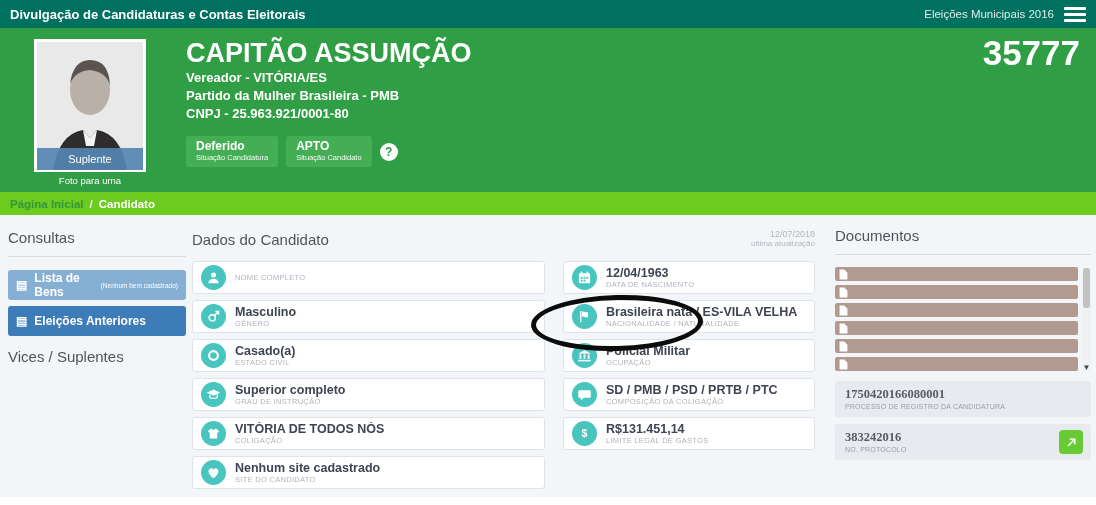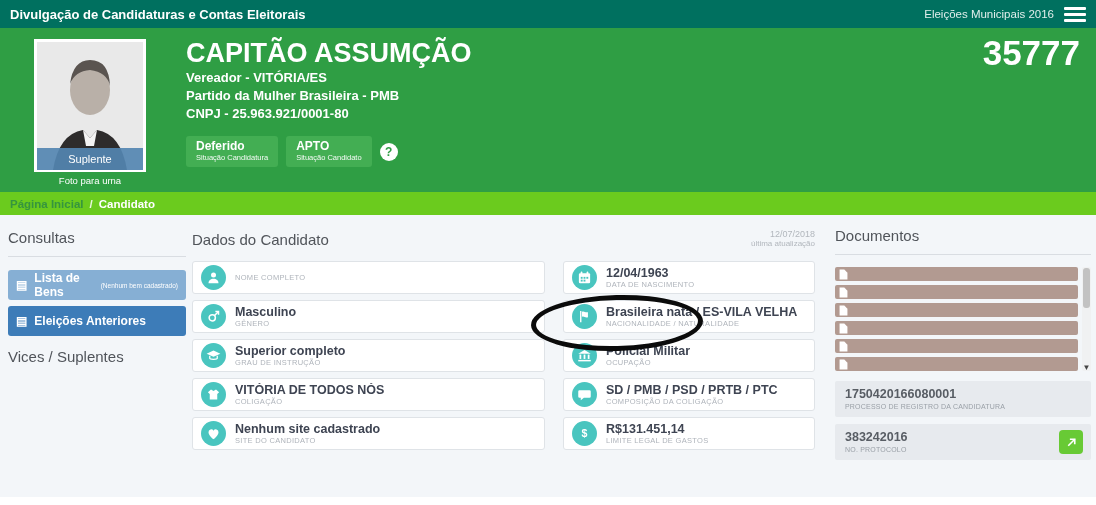--- a/index.html
+++ b/index.html
@@ -61,21 +61,21 @@
   .card-value{font-size:12.5px;font-weight:bold;color:#3e4452;line-height:14px;white-space:nowrap;}
   .card-label{font-size:7.5px;color:#afb4bb;letter-spacing:.3px;line-height:10px;white-space:nowrap;}
   .docs{position:absolute;left:835px;top:12px;width:256px;}
   .docs hr{border:none;border-top:1px solid #d9dde2;margin:10px 0 12px;}
   .doc-list{position:relative;padding-right:13px;}
   .doc-bar{height:14px;margin-bottom:4px;background:var(--doc-bar);border-radius:2px;display:flex;align-items:center;padding-left:4px;cursor:pointer;}
   .doc-scrollbar{position:absolute;right:0;top:0;width:9px;height:104px;background:#f0f1f2;border-radius:2px;}
   .doc-thumb{position:absolute;left:1px;top:1px;width:7px;height:40px;background:#c2c2c2;border-radius:3px;cursor:pointer;}
   .doc-down{position:absolute;left:0;bottom:-1px;width:9px;text-align:center;font-size:8px;color:#444;cursor:pointer;line-height:8px;}
   .grey-row{background:var(--grey-row);border-radius:2px;padding:6px 10px;margin-bottom:7px;position:relative;}
-  .grey-value{font-size:12.5px;font-weight:bold;color:#585d64;line-height:15px;}
+  .grey-value{font-size:12.5px;font-weight:bold;color:#585d64;line-height:15px;font-family:Liberation Serif, serif;}
   .grey-label{font-size:7px;color:#9aa0a7;letter-spacing:.2px;line-height:9px;}
   .link-btn{position:absolute;right:8px;top:6px;width:24px;height:24px;border-radius:4px;background:var(--link-green);display:flex;align-items:center;justify-content:center;cursor:pointer;}
   .ellipse-annotation{position:absolute;left:531px;top:295px;width:172px;height:56px;border:5px solid #0b0b0b;border-radius:50%;transform:rotate(-1.5deg);pointer-events:none;z-index:5;}
 </style>
 </head>
 <body>
 
 <div class="topbar">
   <div class="topbar-title">Divulgação de Candidaturas e Contas Eleitorais</div>
   <div class="topbar-right">
@@ -179,20 +179,31 @@
               </svg>
             </span>
           <span class="card-text">
               <span class="card-value" style="display:block">Masculino</span>
               <span class="card-label" style="display:block">GÊNERO</span>
             </span>
         </div>
         <div class="card">
           <span class="circ">
               <svg width="15" height="15" viewBox="0 0 24 24">
+                <circle cx="12" cy="12" r="7" fill="none" stroke="#fff" stroke-width="3.4"></circle>
+              </svg>
+            </span>
+          <span class="card-text">
+              <span class="card-value" style="display:block">Casado(a)</span>
+              <span class="card-label" style="display:block">ESTADO CIVIL</span>
+            </span>
+        </div>
+        <div class="card">
+          <span class="circ">
+              <svg width="15" height="15" viewBox="0 0 24 24">
                 <path d="M12 4 23 9 12 14 1 9z" fill="#fff"></path>
                 <path d="M6 12.5v4c0 2 12 2 12 0v-4" fill="none" stroke="#fff" stroke-width="2"></path>
               </svg>
             </span>
           <span class="card-text">
               <span class="card-value" style="display:block">Superior completo</span>
               <span class="card-label" style="display:block">GRAU DE INSTRUÇÃO</span>
             </span>
         </div>
         <div class="card">

